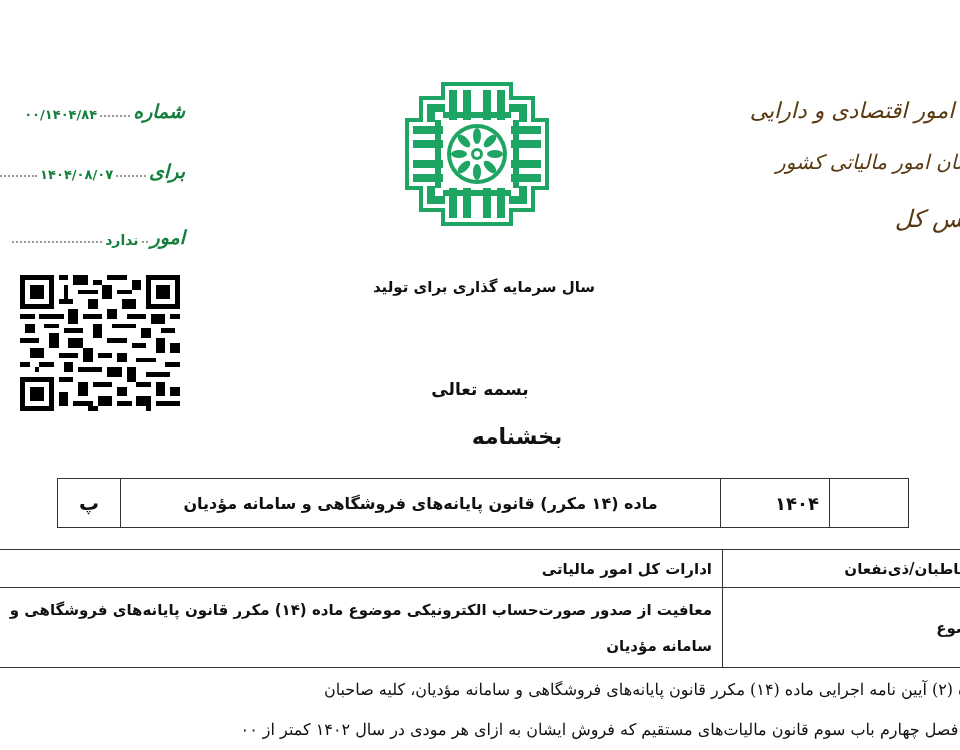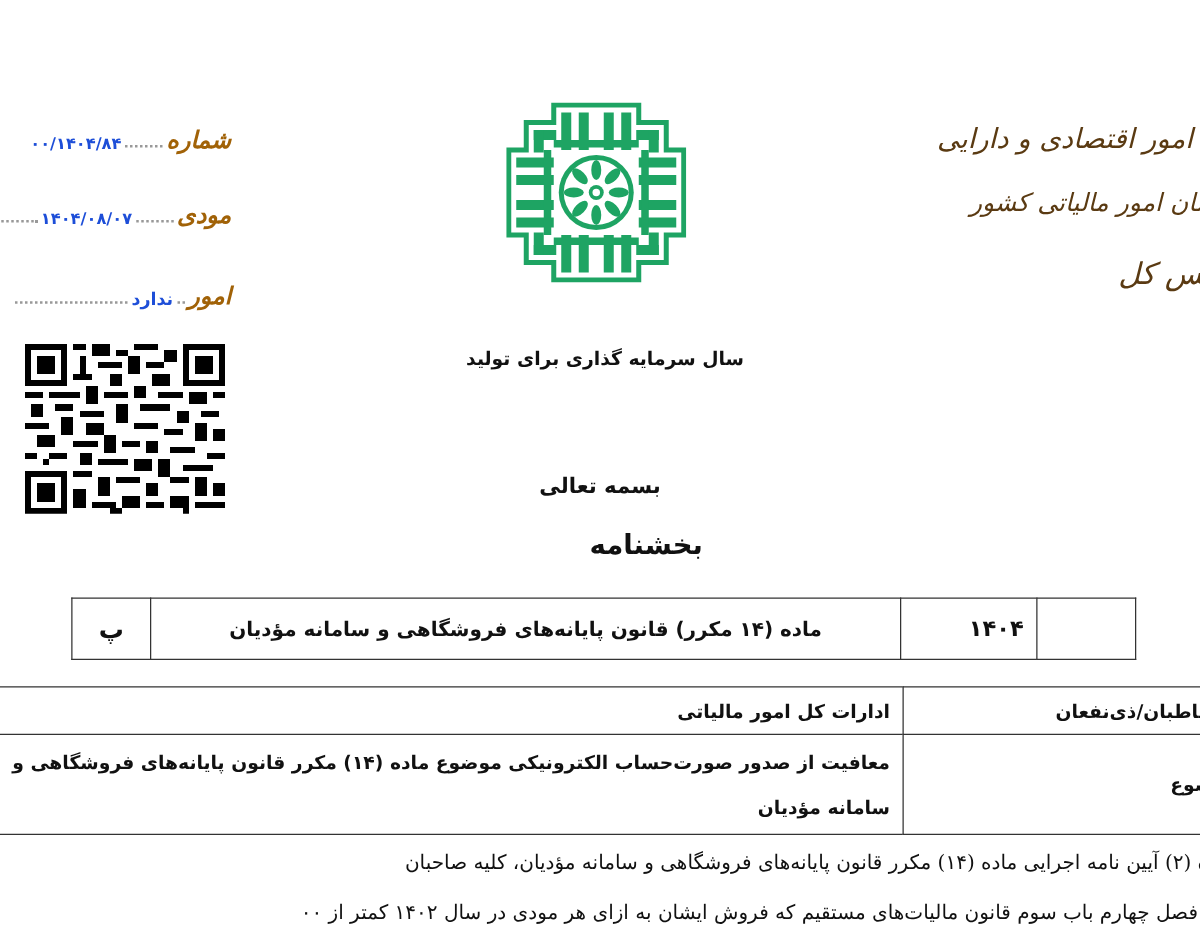--- a/index.html
+++ b/index.html
@@ -4,23 +4,23 @@
   <style>
     html, body { margin:0; padding:0; }
     body {
       width:960px; height:750px; overflow:hidden; position:relative;
       background:#ffffff; color:#111;
       font-family:"DejaVu Sans", sans-serif;
     }
 
     
     .meta-row { position:absolute; display:flex; align-items:flex-end; direction:rtl; }
-    .meta-label { font-family:"DejaVu Serif", serif; font-style:italic; font-weight:bold; font-size:19px; color:#a16207; }
+    .meta-label { font-family:"DejaVu Serif", serif; font-style:italic; font-weight:bold; font-size:19px; color:#15803d; }
     .meta-dots { border-bottom:2px dotted #999; height:0; margin:0 3px 5px 3px; }
-    .meta-value { font-weight:bold; font-size:13px; color:#1d4ed8; letter-spacing:0.5px;text-align:center; }
+    .meta-value { font-weight:bold; font-size:13px; color:#15803d; letter-spacing:0.5px;text-align:center; }
 
     
     .ministry { position:absolute; font-family:"DejaVu Serif", serif; font-style:italic; color:#5a3a12; direction:rtl; white-space:nowrap; }
 
     
     .logo { position:absolute; left:405px; top:82px; width:144px; height:144px; }
 
     .center-text { position:absolute; left:0; width:960px; text-align:center; font-weight:bold; direction:rtl; }
 
     
@@ -33,21 +33,21 @@
   </style>
 </head>
 <body>
 
 <div class="meta-row" style="right:775px; top:100px;">
   <span class="meta-label">شماره</span>
   <span class="meta-dots" style="width:30px;"></span>
   <span class="meta-value">۰۰/۱۴۰۴/۸۴</span>
 </div>
 <div class="meta-row" style="right:775px; top:160px;">
-  <span class="meta-label">مودی</span>
+  <span class="meta-label">برای</span>
   <span class="meta-dots" style="width:30px;"></span>
   <span class="meta-value">۱۴۰۴/۰۸/۰۷</span>
   <span class="meta-dots" style="width:40px;"></span>
 </div>
 <div class="meta-row" style="right:775px; top:207px;">
   <span class="meta-label">امور</span>
   <span class="meta-dots" style="width:6px;"></span>
   <span class="meta-value" style="font-size:14px;margin-top:25px;">ندارد</span>
   <span class="meta-dots" style="width:90px;"></span>
 </div>

